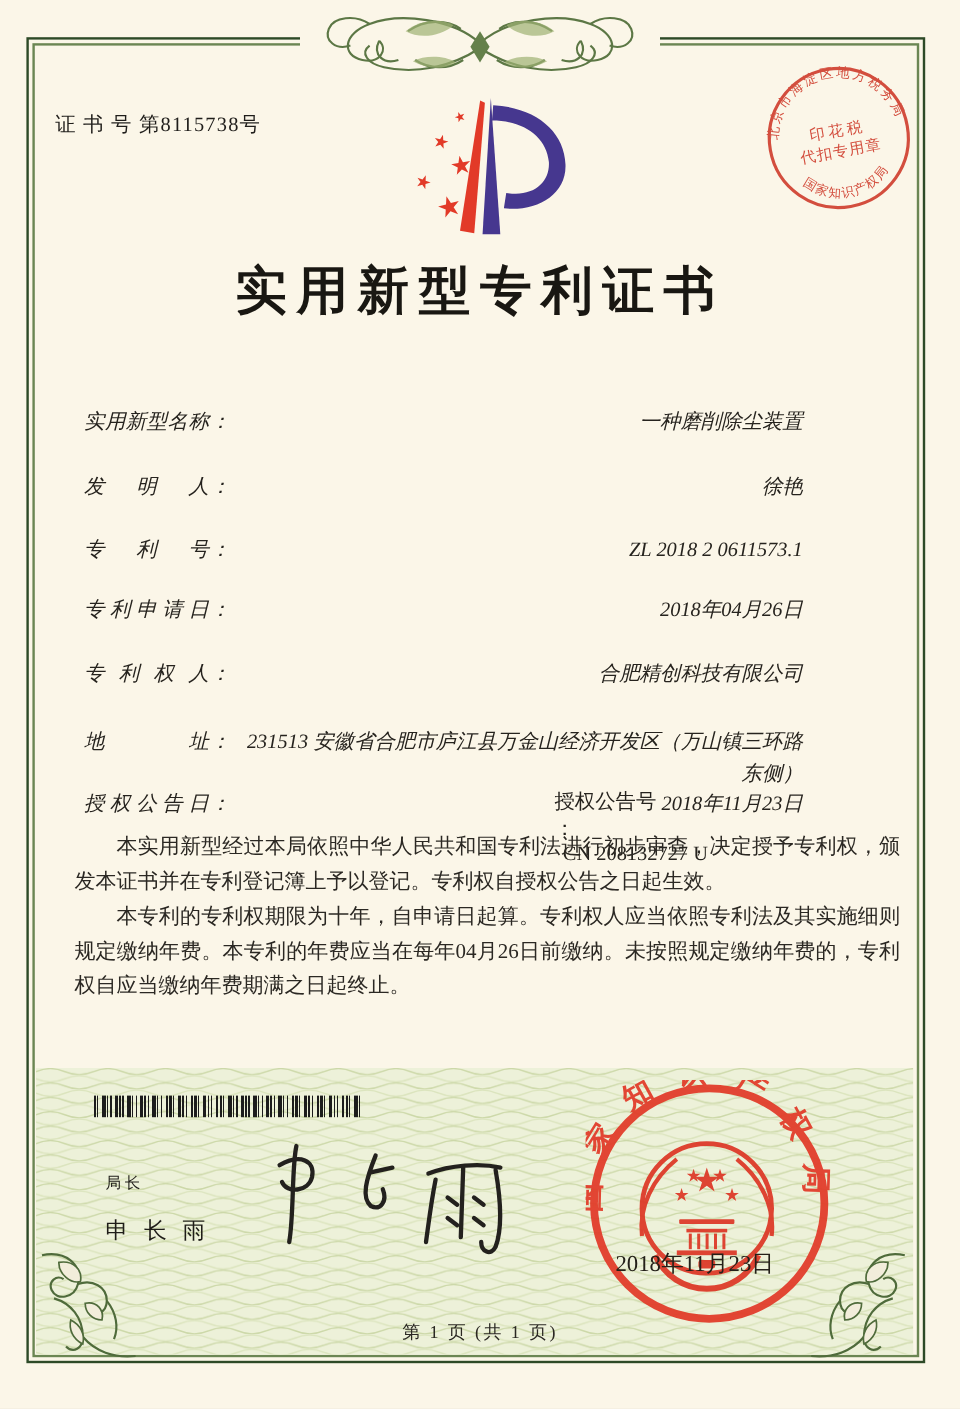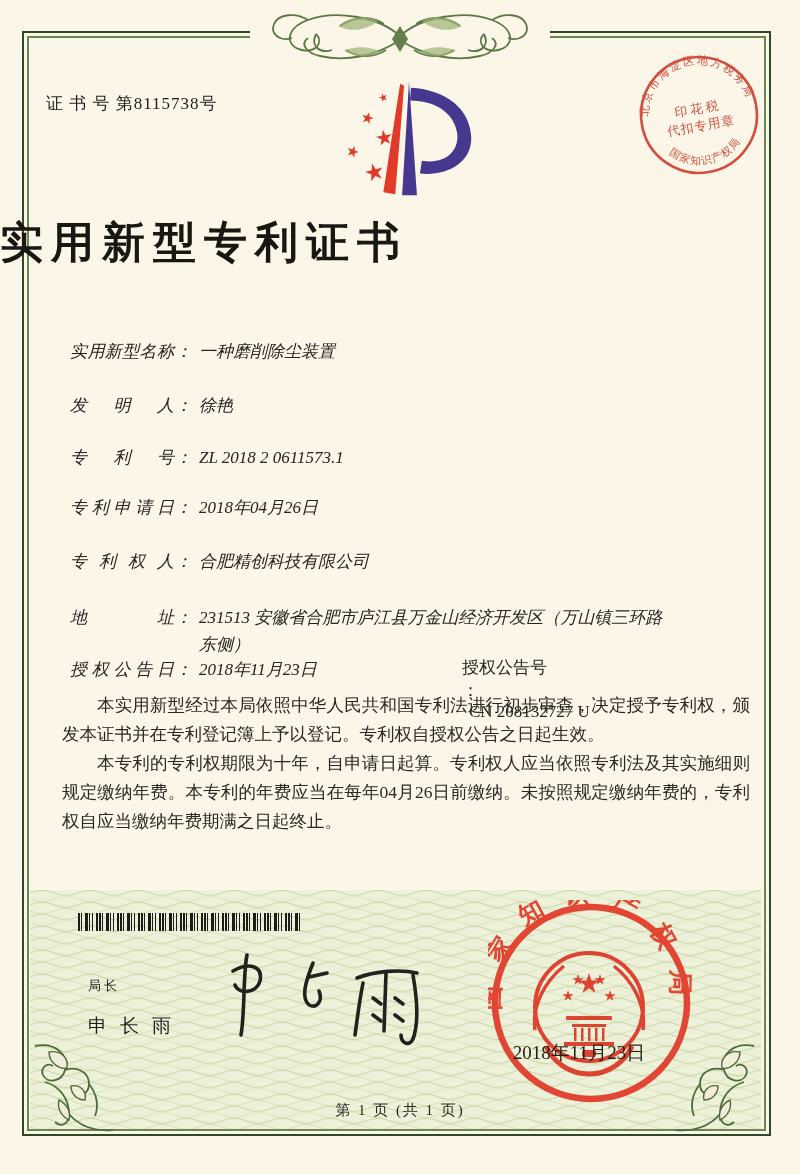--- a/index.html
+++ b/index.html
@@ -17,27 +17,27 @@
   
   .top-orn{position:absolute;left:250px;top:6px;width:300px;height:58px;}
   .corner{position:absolute;width:96px;height:96px;}
   .corner.bl{left:25px;top:1042px;}
   .corner.br{left:668px;top:1042px;transform:scaleX(-1);}
   
   .cert-no{position:absolute;left:46px;top:92px;font-size:17px;letter-spacing:1px;color:#1f1d1a;}
   .logo{position:absolute;left:332px;top:76px;width:158px;height:128px;}
   .tax-stamp{position:absolute;left:636px;top:52px;width:126px;height:126px;
              transform:rotate(-10deg);opacity:.92;}
-  .title{position:absolute;left:0;top:214px;width:100%;text-align:left;
+  .title{position:absolute;left:0;top:214px;width:100%;text-align:center;
          font-size:43px;font-weight:bold;letter-spacing:8px;color:#191712;}
   
   .field{position:absolute;left:70px;display:flex;font-size:17px;line-height:27px;color:#26231e;font-style:italic;}
   .flabel{display:inline-block;width:104px;text-align:justify;text-align-last:justify;}
   .fcolon{margin-left:1px;}
-  .fvalue{margin-left:7px;width:470px;}
+  .fvalue{margin-left:7px;width:470px;text-align:right;}
   .field.r1{top:338px}.field.r2{top:392px}.field.r3{top:444px}.field.r4{top:494px}
   .field.r5{top:548px}.field.r6{top:604px}.field.r7{top:656px}
   .grant-row{position:absolute;left:462px;top:656px;display:flex;font-size:17px;color:#26231e;flex-direction:column;}
   
   .body-text{position:absolute;left:62px;top:691px;width:688px;font-size:17.5px;
              line-height:29px;text-align:justify;color:#2b2823;}
   .body-text p{margin:0;text-indent:2em;}
   
   .barcode{position:absolute;left:78px;top:913px;width:223px;height:18px;
     background-image:repeating-linear-gradient(90deg,

